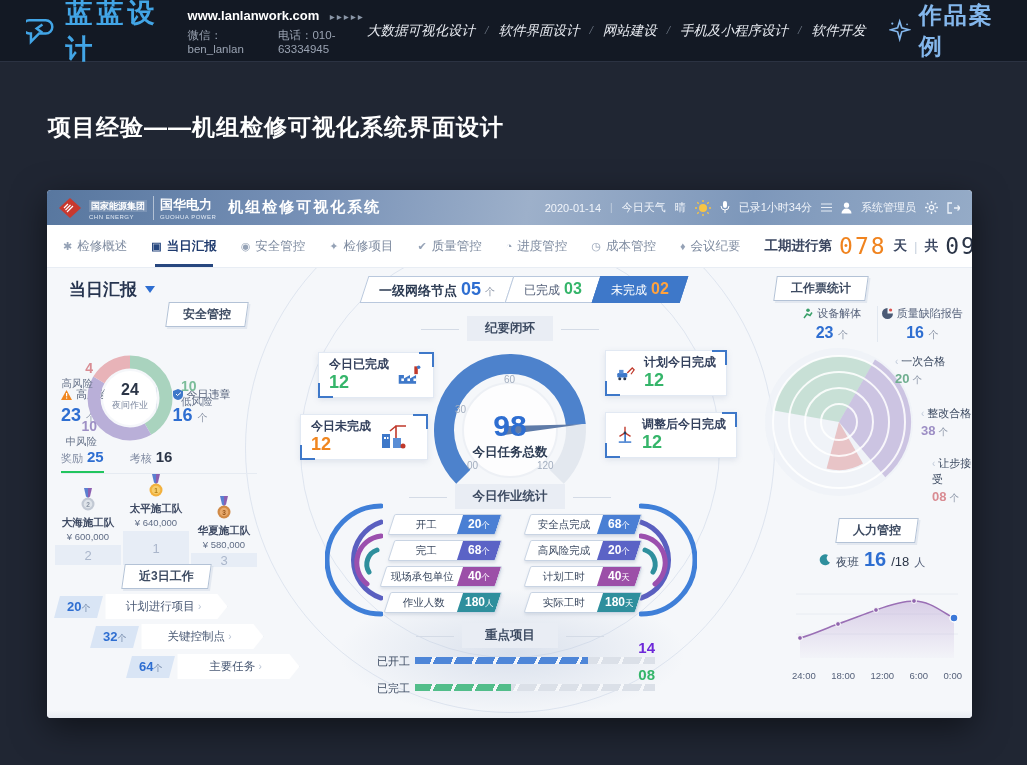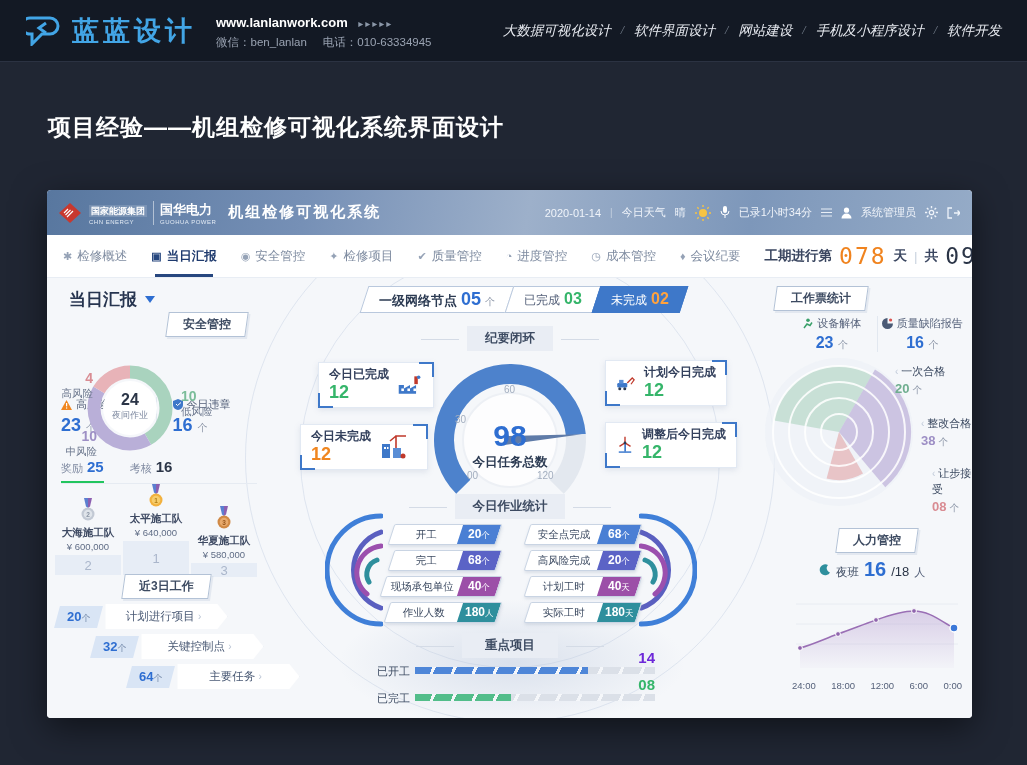--- a/index.html
+++ b/index.html
@@ -24,21 +24,21 @@
 
   
   .page-title { position:absolute; left:48px; top:112px; color:#ffffff; font-size:23px;
                 font-weight:bold; letter-spacing:1px; }
 
   
   .dash { position:absolute; left:47px; top:190px; width:925px; height:528px;
           background:#fbfcfe; border-radius:4px; overflow:hidden;
           box-shadow:0 10px 34px rgba(0,0,0,.5); }
 
-  .dash-header { height:45px; background:linear-gradient(100deg,#58779f 0%,#7690b6 28%,#9db0ca 52%,#7d97ba 76%,#95abc7 100%);
+  .dash-header { height:35px; background:linear-gradient(100deg,#58779f 0%,#7690b6 28%,#9db0ca 52%,#7d97ba 76%,#95abc7 100%);
                  display:flex; align-items:center; padding:0 12px; color:#fff; }
   .brand1 { margin-left:8px; line-height:1; }
   .brand1 .cn { font-size:9px; font-weight:bold; background:rgba(255,255,255,.15); padding:1px 2px; }
   .brand1 .en { display:block; font-size:6px; color:#e3ebf5; margin-top:2px; letter-spacing:.5px; }
   .brand2 { margin-left:6px; padding-left:6px; border-left:1px solid rgba(255,255,255,.5); line-height:1; }
   .brand2 .cn { font-size:13px; font-weight:bold; }
   .brand2 .en { display:block; font-size:6px; color:#e3ebf5; margin-top:2px; letter-spacing:.5px; }
   .app-title { margin-left:12px; font-size:15px; font-weight:bold; letter-spacing:2px; }
   .dh-right { margin-left:auto; display:flex; align-items:center; gap:9px; font-size:11px; color:#f0f4fa; }
   .dh-sep { color:rgba(255,255,255,.45); font-size:10px; }
@@ -232,20 +232,28 @@
   <div class="site-nav">
     <span>大数据可视化设计</span>
     <span class="nav-sep">/</span>
     <span>软件界面设计</span>
     <span class="nav-sep">/</span>
     <span>网站建设</span>
     <span class="nav-sep">/</span>
     <span>手机及小程序设计</span>
     <span class="nav-sep">/</span>
     <span>软件开发</span>
+  </div>
+  <div class="portfolio">
+    <svg width="26" height="26" viewBox="0 0 26 26">
+      <path d="M13 1 L15.5 9 L24 11.5 L15.5 14 L13 23 L10.5 14 L2 11.5 L10.5 9 Z" fill="none" stroke="#84b7ec" stroke-width="2"></path>
+      <circle cx="4" cy="4" r="1.3" fill="#84b7ec"></circle>
+        <circle cx="22" cy="5" r="1" fill="#84b7ec"></circle>
+    </svg>
+    <span>作品案例</span>
   </div>
 </div>
 
 <div class="page-title">项目经验——机组检修可视化系统界面设计</div>
 
 <div class="dash">
 
   <div class="dash-header">
     <svg width="22" height="20" viewBox="0 0 22 20">
       <path d="M11 0 L22 10 L11 20 L0 10 Z" fill="#c8382e"></path>

